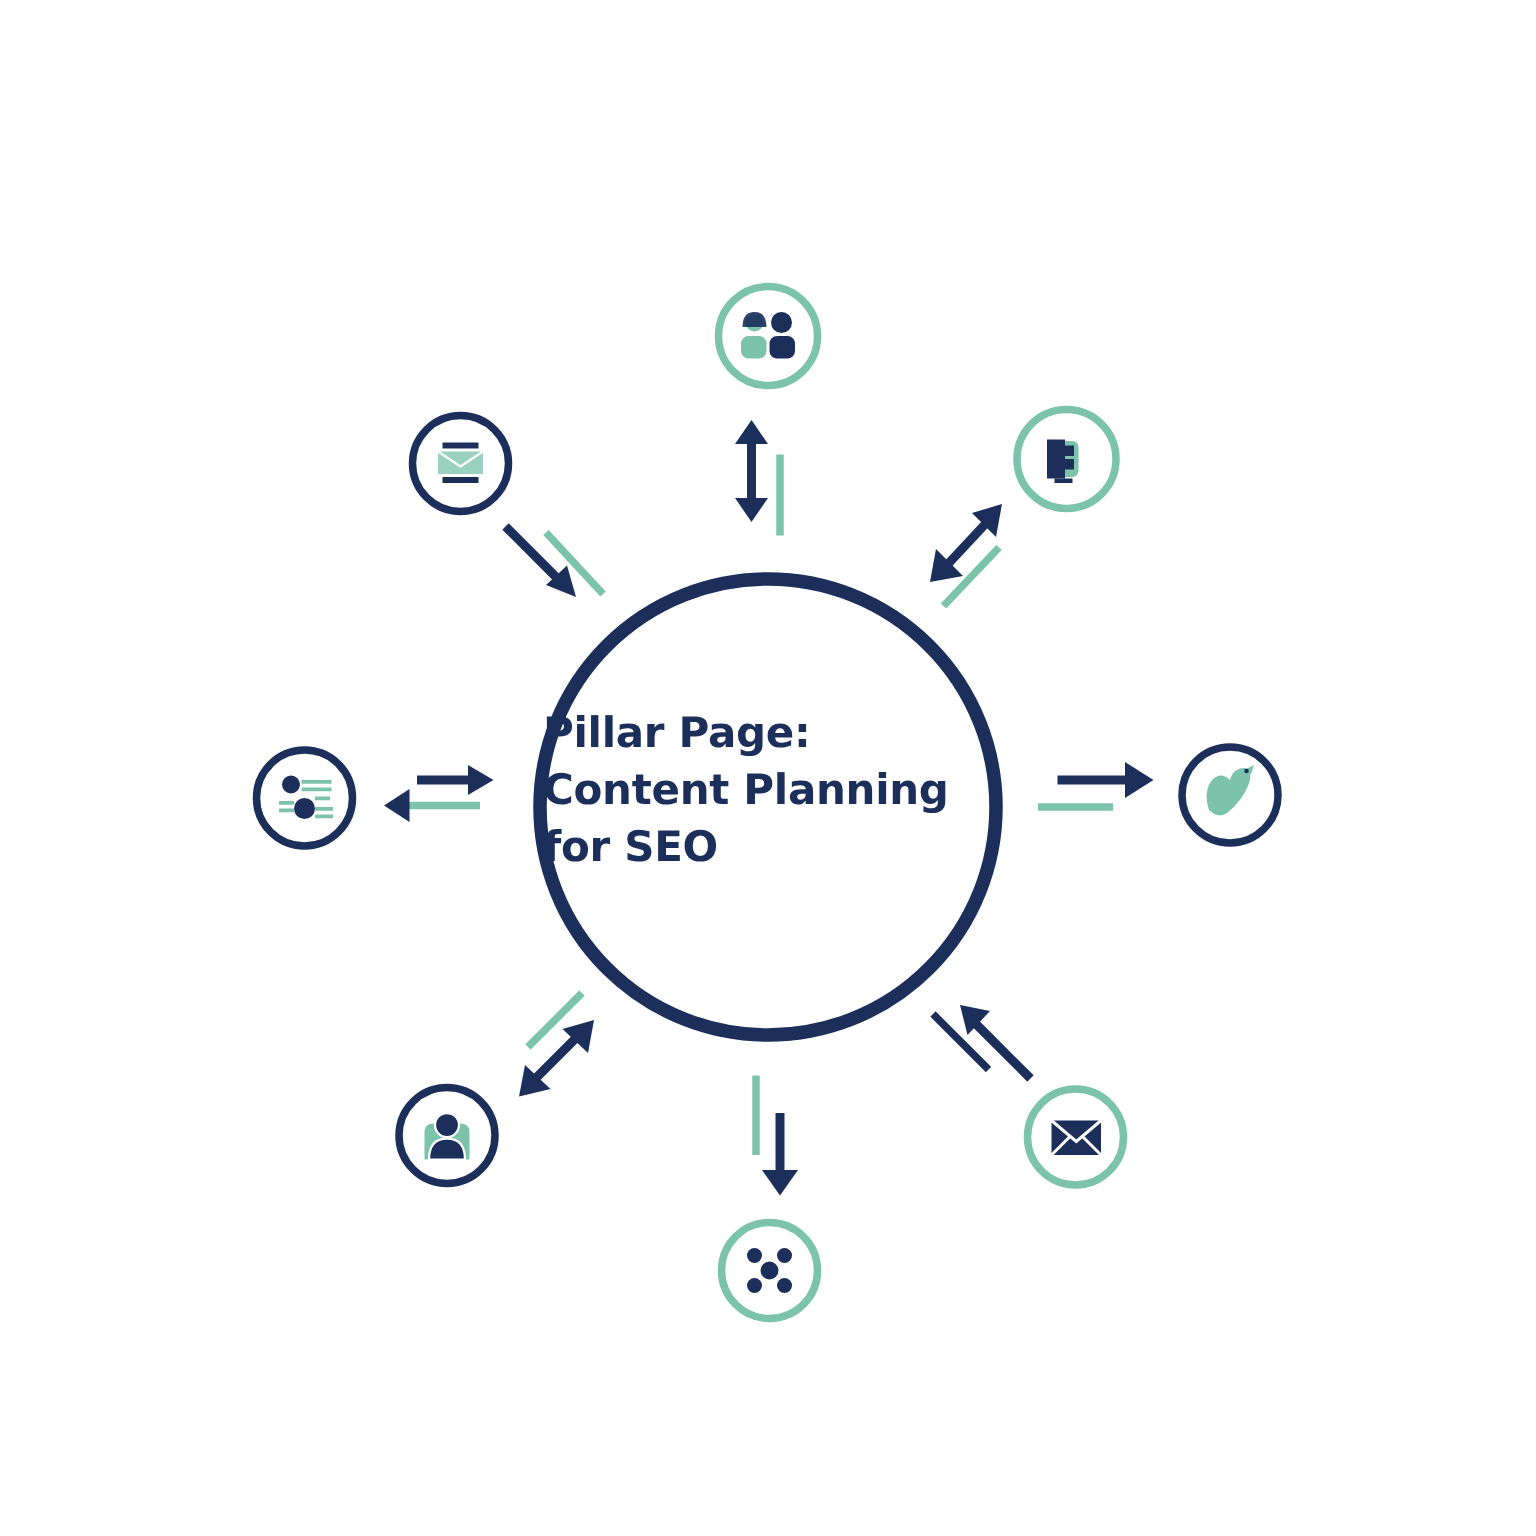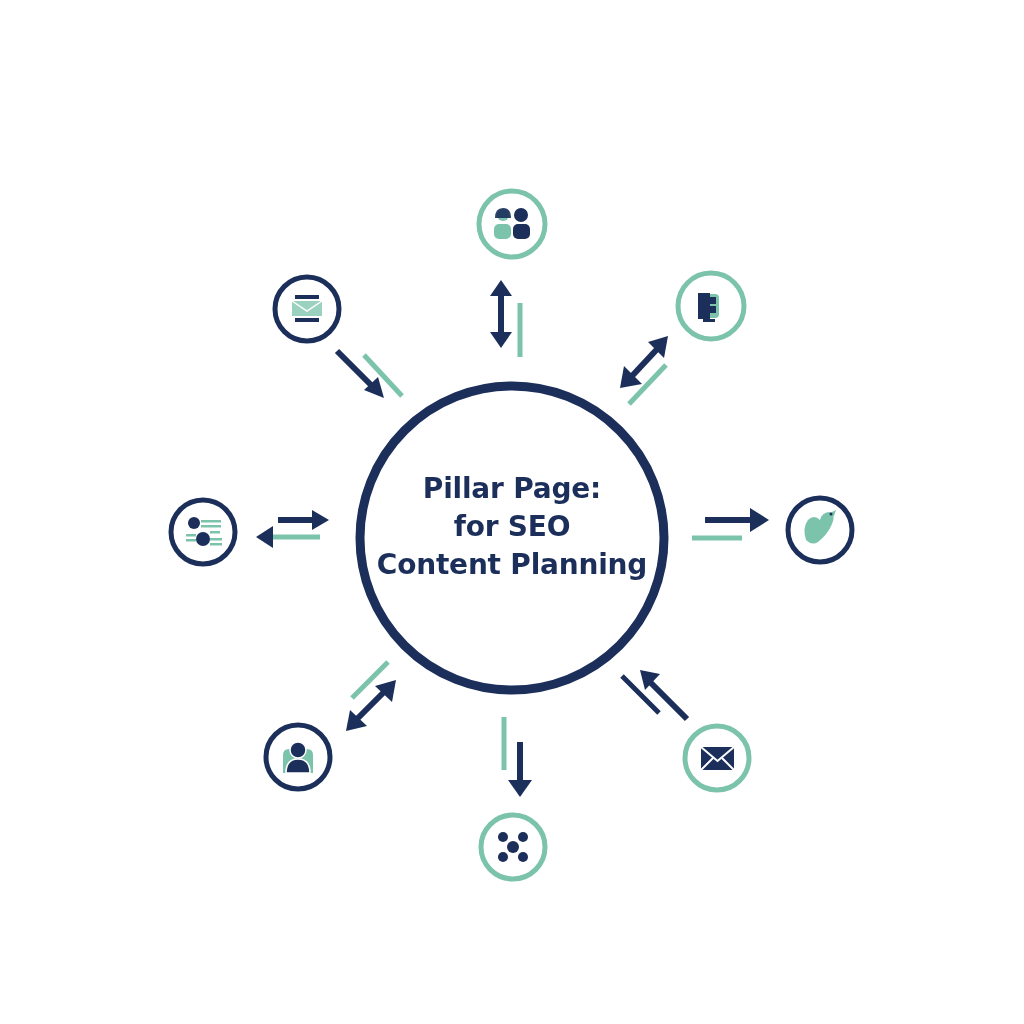--- a/index.html
+++ b/index.html
@@ -1,20 +1,20 @@
 <!DOCTYPE html>
 <html><head>
 <meta charset="utf-8">
 <style>
   html, body { margin: 0; padding: 0; background: #ffffff; }
   body { width: 1024px; height: 1024px; position: relative; overflow: hidden; font-family: "Liberation Sans", "DejaVu Sans", sans-serif; }
   svg { position: absolute; left: 0; top: 0; }
   .center-title {
     position: absolute; left: 362px; top: 470px; width: 300px;
-    text-align: center; color: #1b2f5a; font-weight: bold;
+    color: #1b2f5a; font-weight: bold;
     font-size: 28px; line-height: 38px; letter-spacing: -0.2px;
     font-family: "DejaVu Sans", "Liberation Sans", sans-serif;
   }
   .center-title div { white-space: nowrap; }
 </style>
 </head>
 <body>
 
 <svg width="1024" height="1024" viewBox="0 0 1024 1024">
   <defs>
@@ -158,15 +158,15 @@
       <rect x="295" y="295" width="24" height="4" fill="#1b2f5a"></rect>
       <rect x="292" y="301" width="30" height="15" fill="#9bd1bf"></rect>
       <path d="M292,301 L307,311 L322,301" fill="none" stroke="#fff" stroke-width="1.5"></path>
       <rect x="295" y="318" width="24" height="4" fill="#1b2f5a"></rect>
     </g>
   </g>
 </svg>
 
 <div class="center-title">
   <div>Pillar Page:</div>
+  <div>Content Planning</div>
   <div>for SEO</div>
-  <div>Content Planning</div>
 </div>
 
 </body></html>

